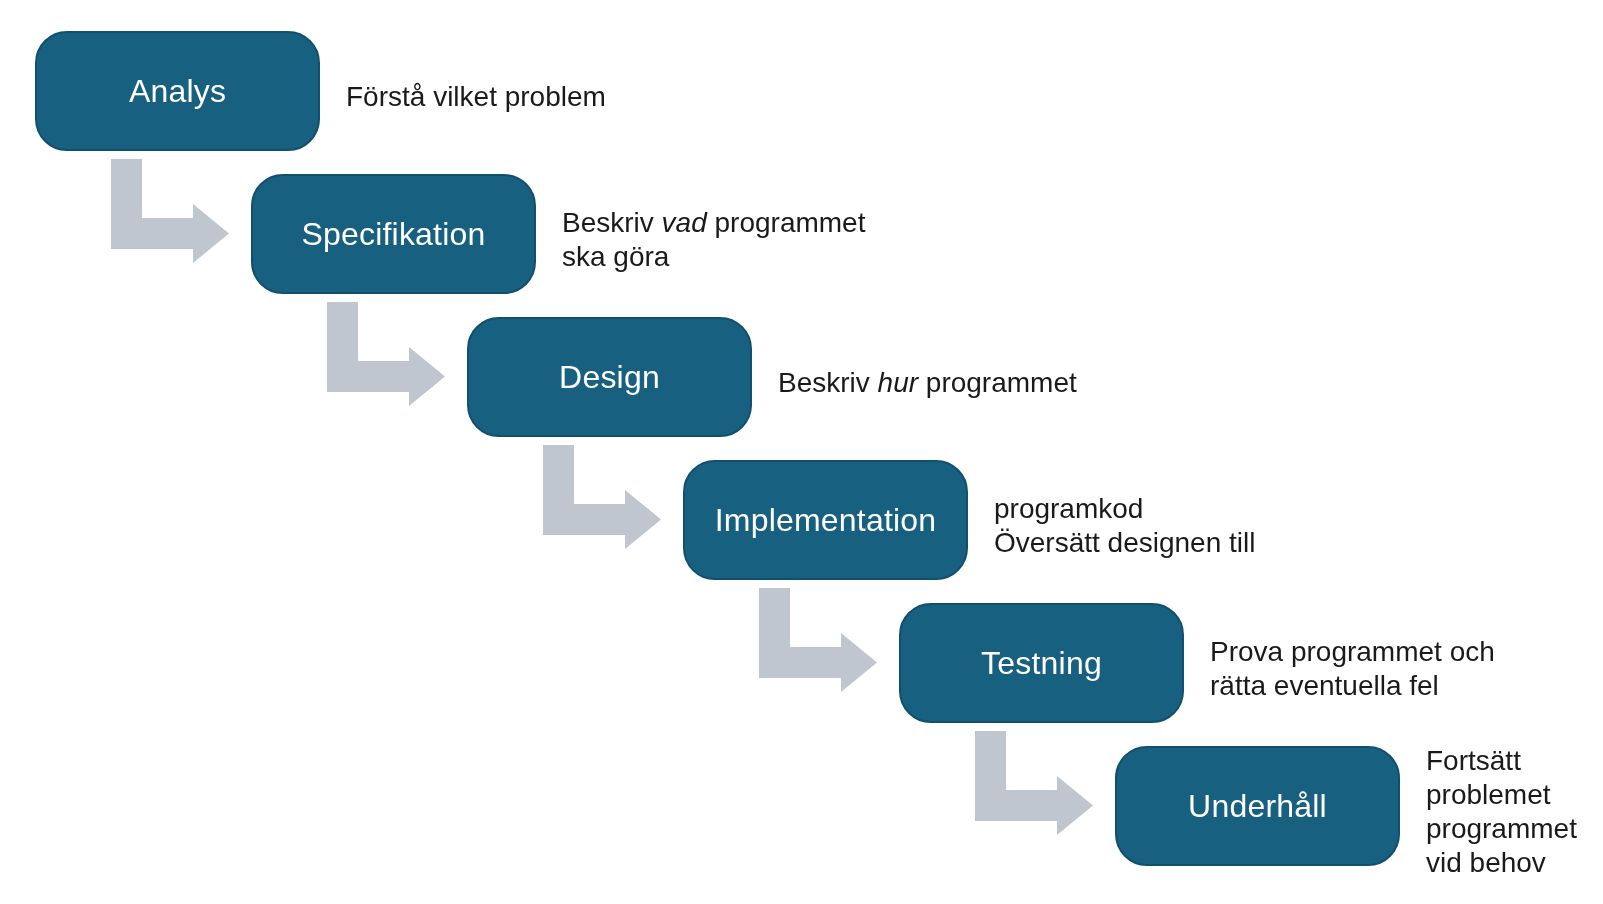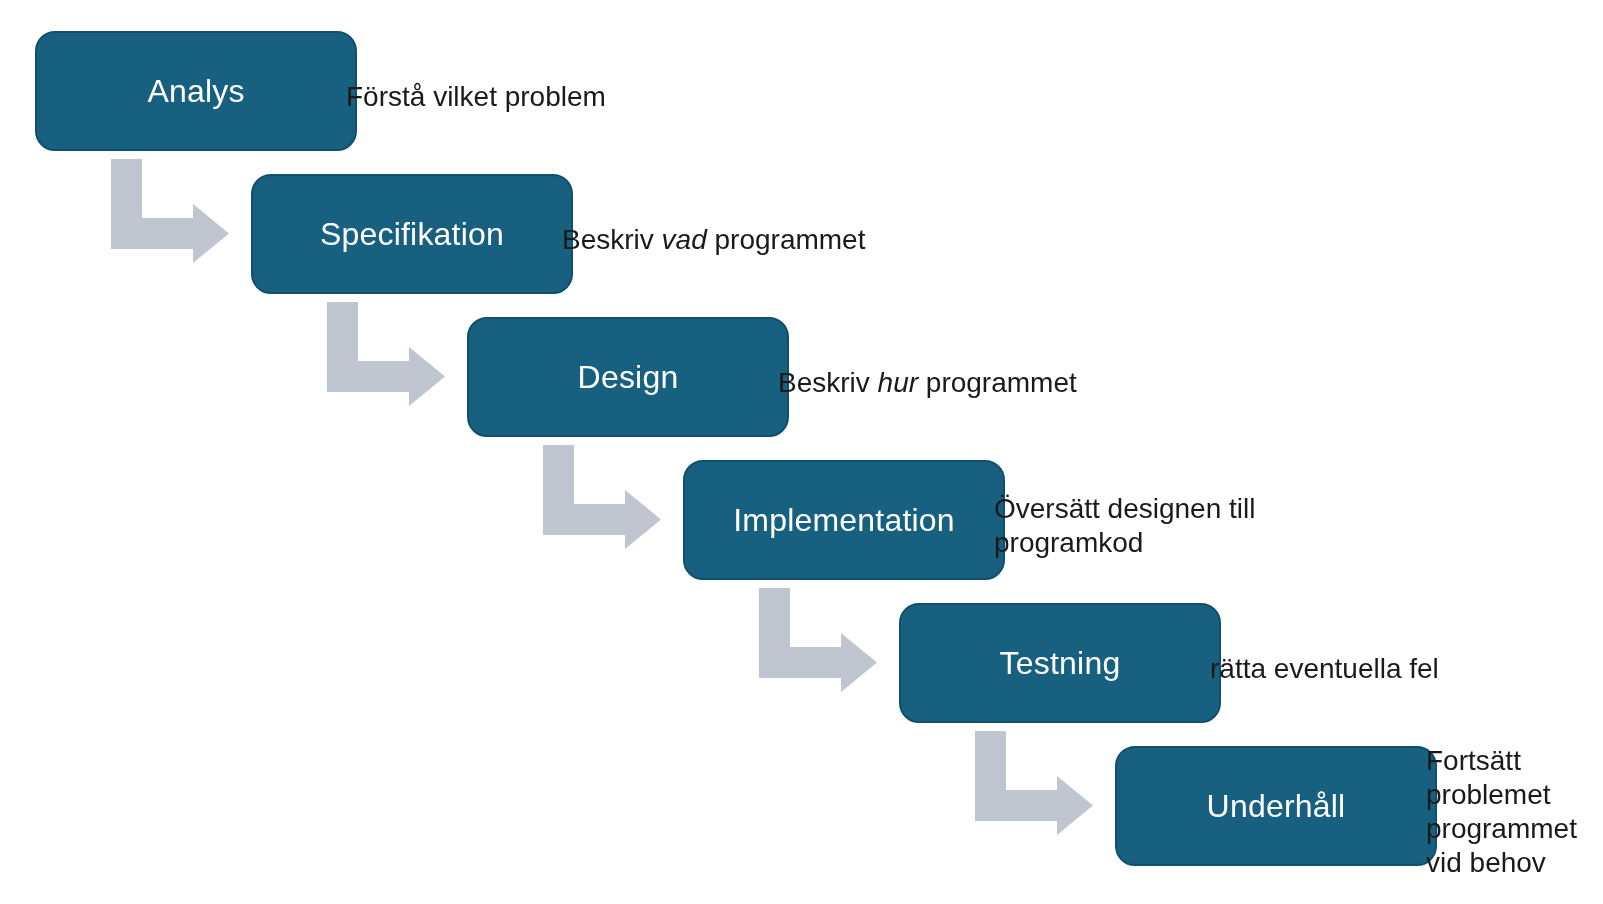--- a/index.html
+++ b/index.html
@@ -18,25 +18,25 @@
   .canvas{
     position:relative;
     width:1603px;
     height:904px;
     background:var(--bg);
     overflow:hidden;
   }
   .stage{position:absolute;width:0;height:0;}
   .box{
     position:absolute;left:0;top:0;
-    width:322px;height:120px;
+    width:285px;height:120px;
     box-sizing:border-box;
     background:var(--box-fill);
     border:2px solid var(--box-border);
-    border-radius:20px;
+    border-radius:32px;
     display:flex;align-items:center;justify-content:center;
   }
   .box-label{
     color:var(--box-text);
     font-size:32px;
     letter-spacing:0.2px;
     white-space:nowrap;
   }
   .desc{
     position:absolute;
@@ -65,20 +65,21 @@
   </div>
     <svg class="arrow" width="118" height="105" viewBox="0 0 118 105" aria-hidden="true" style="left: 111px; top: 159px;">
     <polygon points="0,0 31,0 31,59 82,59 82,45 118,74.5 82,104 82,90 0,90" fill="currentColor"></polygon>
   </svg>
     <div class="stage" style="left: 251px; top: 174px;">
     <div class="box">
       <span class="box-label">Specifikation</span>
     </div>
     <div class="desc">
         <div class="desc-line"><span>Beskriv </span><em>vad</em><span> programmet</span></div>
+        <div class="desc-line"><span>ska göra</span></div>
       </div>
   </div>
     <svg class="arrow" width="118" height="105" viewBox="0 0 118 105" aria-hidden="true" style="left: 327px; top: 302px;">
     <polygon points="0,0 31,0 31,59 82,59 82,45 118,74.5 82,104 82,90 0,90" fill="currentColor"></polygon>
   </svg>
     <div class="stage" style="left: 467px; top: 317px;">
     <div class="box">
       <span class="box-label">Design</span>
     </div>
     <div class="desc">
@@ -86,32 +87,33 @@
       </div>
   </div>
     <svg class="arrow" width="118" height="105" viewBox="0 0 118 105" aria-hidden="true" style="left: 543px; top: 445px;">
     <polygon points="0,0 31,0 31,59 82,59 82,45 118,74.5 82,104 82,90 0,90" fill="currentColor"></polygon>
   </svg>
     <div class="stage" style="left: 683px; top: 460px;">
     <div class="box">
       <span class="box-label">Implementation</span>
     </div>
     <div class="desc">
+        <div class="desc-line"><span>programkod</span></div>
         <div class="desc-line"><span>Översätt designen till</span></div>
-        <div class="desc-line"><span>programkod</span></div>
       </div>
   </div>
     <svg class="arrow" width="118" height="105" viewBox="0 0 118 105" aria-hidden="true" style="left: 759px; top: 588px;">
     <polygon points="0,0 31,0 31,59 82,59 82,45 118,74.5 82,104 82,90 0,90" fill="currentColor"></polygon>
   </svg>
     <div class="stage" style="left: 899px; top: 603px;">
     <div class="box">
       <span class="box-label">Testning</span>
     </div>
     <div class="desc">
+        <div class="desc-line"><span>Prova programmet och</span></div>
         <div class="desc-line"><span>rätta eventuella fel</span></div>
       </div>
   </div>
     <svg class="arrow" width="118" height="105" viewBox="0 0 118 105" aria-hidden="true" style="left: 975px; top: 731px;">
     <polygon points="0,0 31,0 31,59 82,59 82,45 118,74.5 82,104 82,90 0,90" fill="currentColor"></polygon>
   </svg>
     <div class="stage" style="left: 1115px; top: 746px;">
     <div class="box">
       <span class="box-label">Underhåll</span>
     </div>

